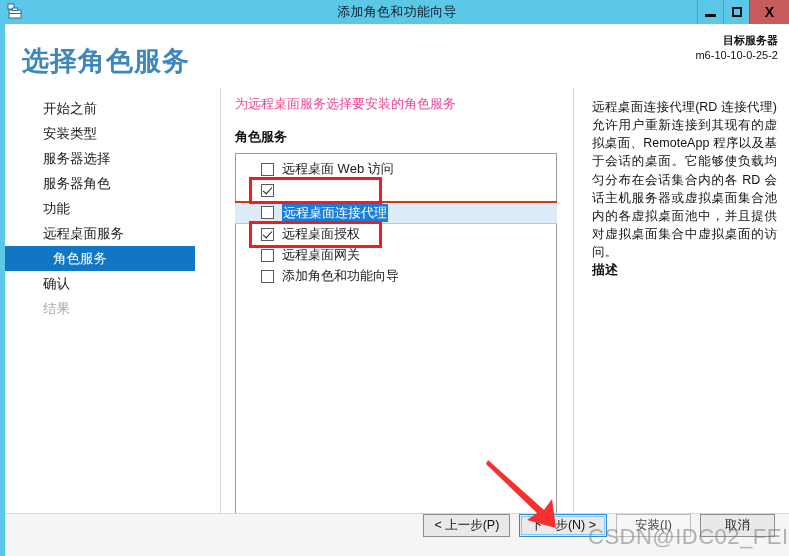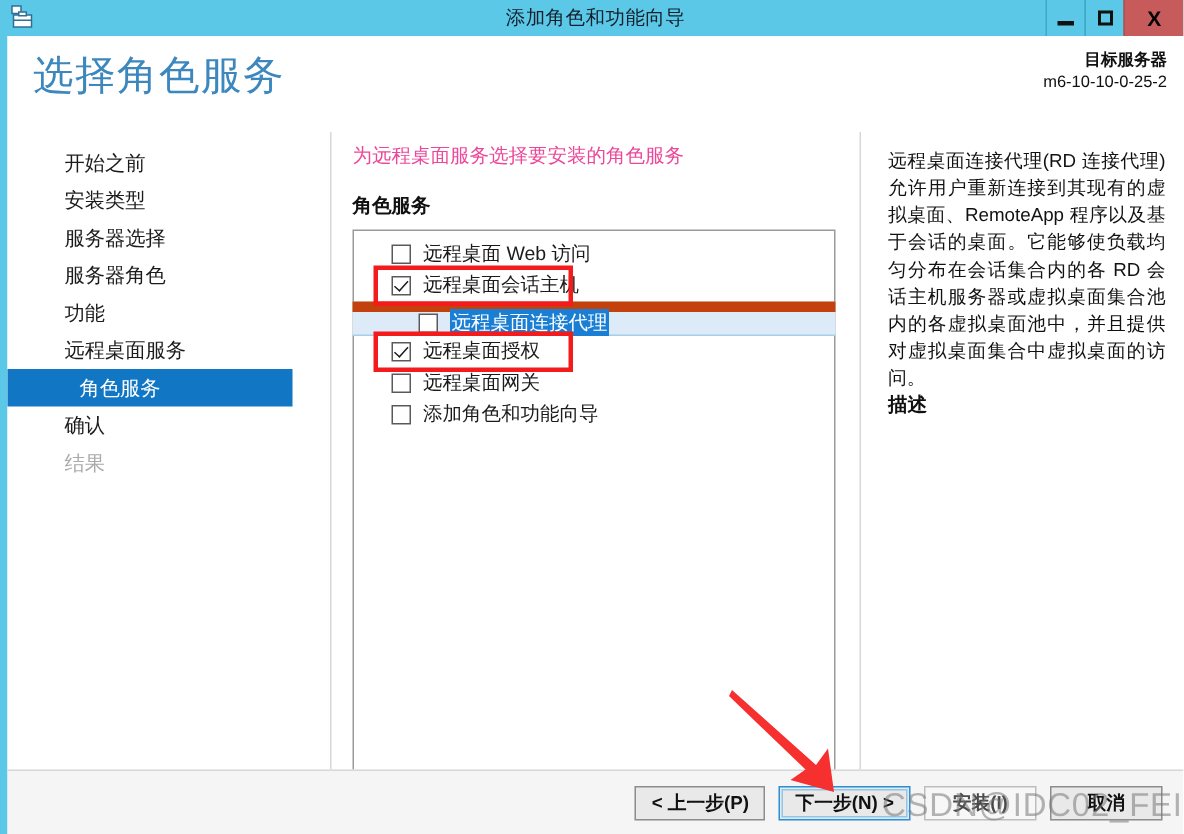--- a/index.html
+++ b/index.html
@@ -96,24 +96,24 @@
   
   #header {
     height: 64px;
     min-height: 64px;
     background: #ffffff;
     position: relative;
     box-sizing: border-box;
   }
   #page-title {
     position: absolute;
-    left: 17px; top: 8px;
+    left: 17px; top: 19px;
     font-size: 27px;
     color: #3C87BD;
-    font-weight: normal;
+    font-weight: bold;
     letter-spacing: 1px;
   }
   #target-server-block {
     position: absolute;
     right: 11px; top: 9px;
     text-align: right;
     line-height: 1.35;
   }
   #target-server-label {
     font-size: 11px;
@@ -200,26 +200,26 @@
   .role-row {
     height: 21px;
     display: flex;
     align-items: center;
     padding-left: 25px;
     box-sizing: border-box;
     position: relative;
   }
   .role-row.row-selected {
     background: #DCEBF7;
-    border-top: 7px solid #c2410c;
+    border-top: 2px solid #c2410c;
     border-bottom: 1px solid #a8cfe8;
     height: 23px;
     margin-left: -1px;
     margin-right: -1px;
-    padding-left: 44px;
+    padding-left: 26px;
   }
   .cbox {
     width: 13px; height: 13px;
     border: 1px solid #5a5a5a;
     background: #ffffff;
     box-sizing: border-box;
     margin-right: 8px;
     flex: 0 0 auto;
     position: relative;
   }
@@ -275,26 +275,25 @@
     text-align: justify;
   }
 
   
   #footer {
     height: 43px;
     min-height: 43px;
     background: #F5F5F5;
     border-top: 1px solid #D8D8D8;
     display: flex;
-    align-items: center;
+    align-items: flex-start;
     justify-content: flex-end;
     padding-right: 14px;
     box-sizing: border-box;
     position: relative;
-    font-weight: bold;
   }
   .btn {
     height: 23px;
     min-width: 75px;
     padding: 0 10px;
     margin-left: 9px;
     font-size: 12.5px;
     color: #111;
     background: #E9E9E9;
     border: 1px solid #8d8d8d;
@@ -389,21 +388,20 @@
       <div id="main-inner">
         <p id="instruction">为远程桌面服务选择要安装的角色服务</p>
         <p id="list-label">角色服务</p>
         <div id="role-list">
             <div class="role-row">
               <span class="cbox"></span>
               <span class="role-label">远程桌面 Web 访问</span>
             </div>
             <div class="role-row">
               <span class="cbox checked"></span>
-              <span class="role-label">远程桌面会话主机</span>
             </div>
             <div class="role-row row-selected">
               <span class="cbox"></span>
               <span class="role-label">远程桌面连接代理</span>
             </div>
             <div class="role-row">
               <span class="cbox checked"></span>
               <span class="role-label">远程桌面授权</span>
             </div>
             <div class="role-row">

